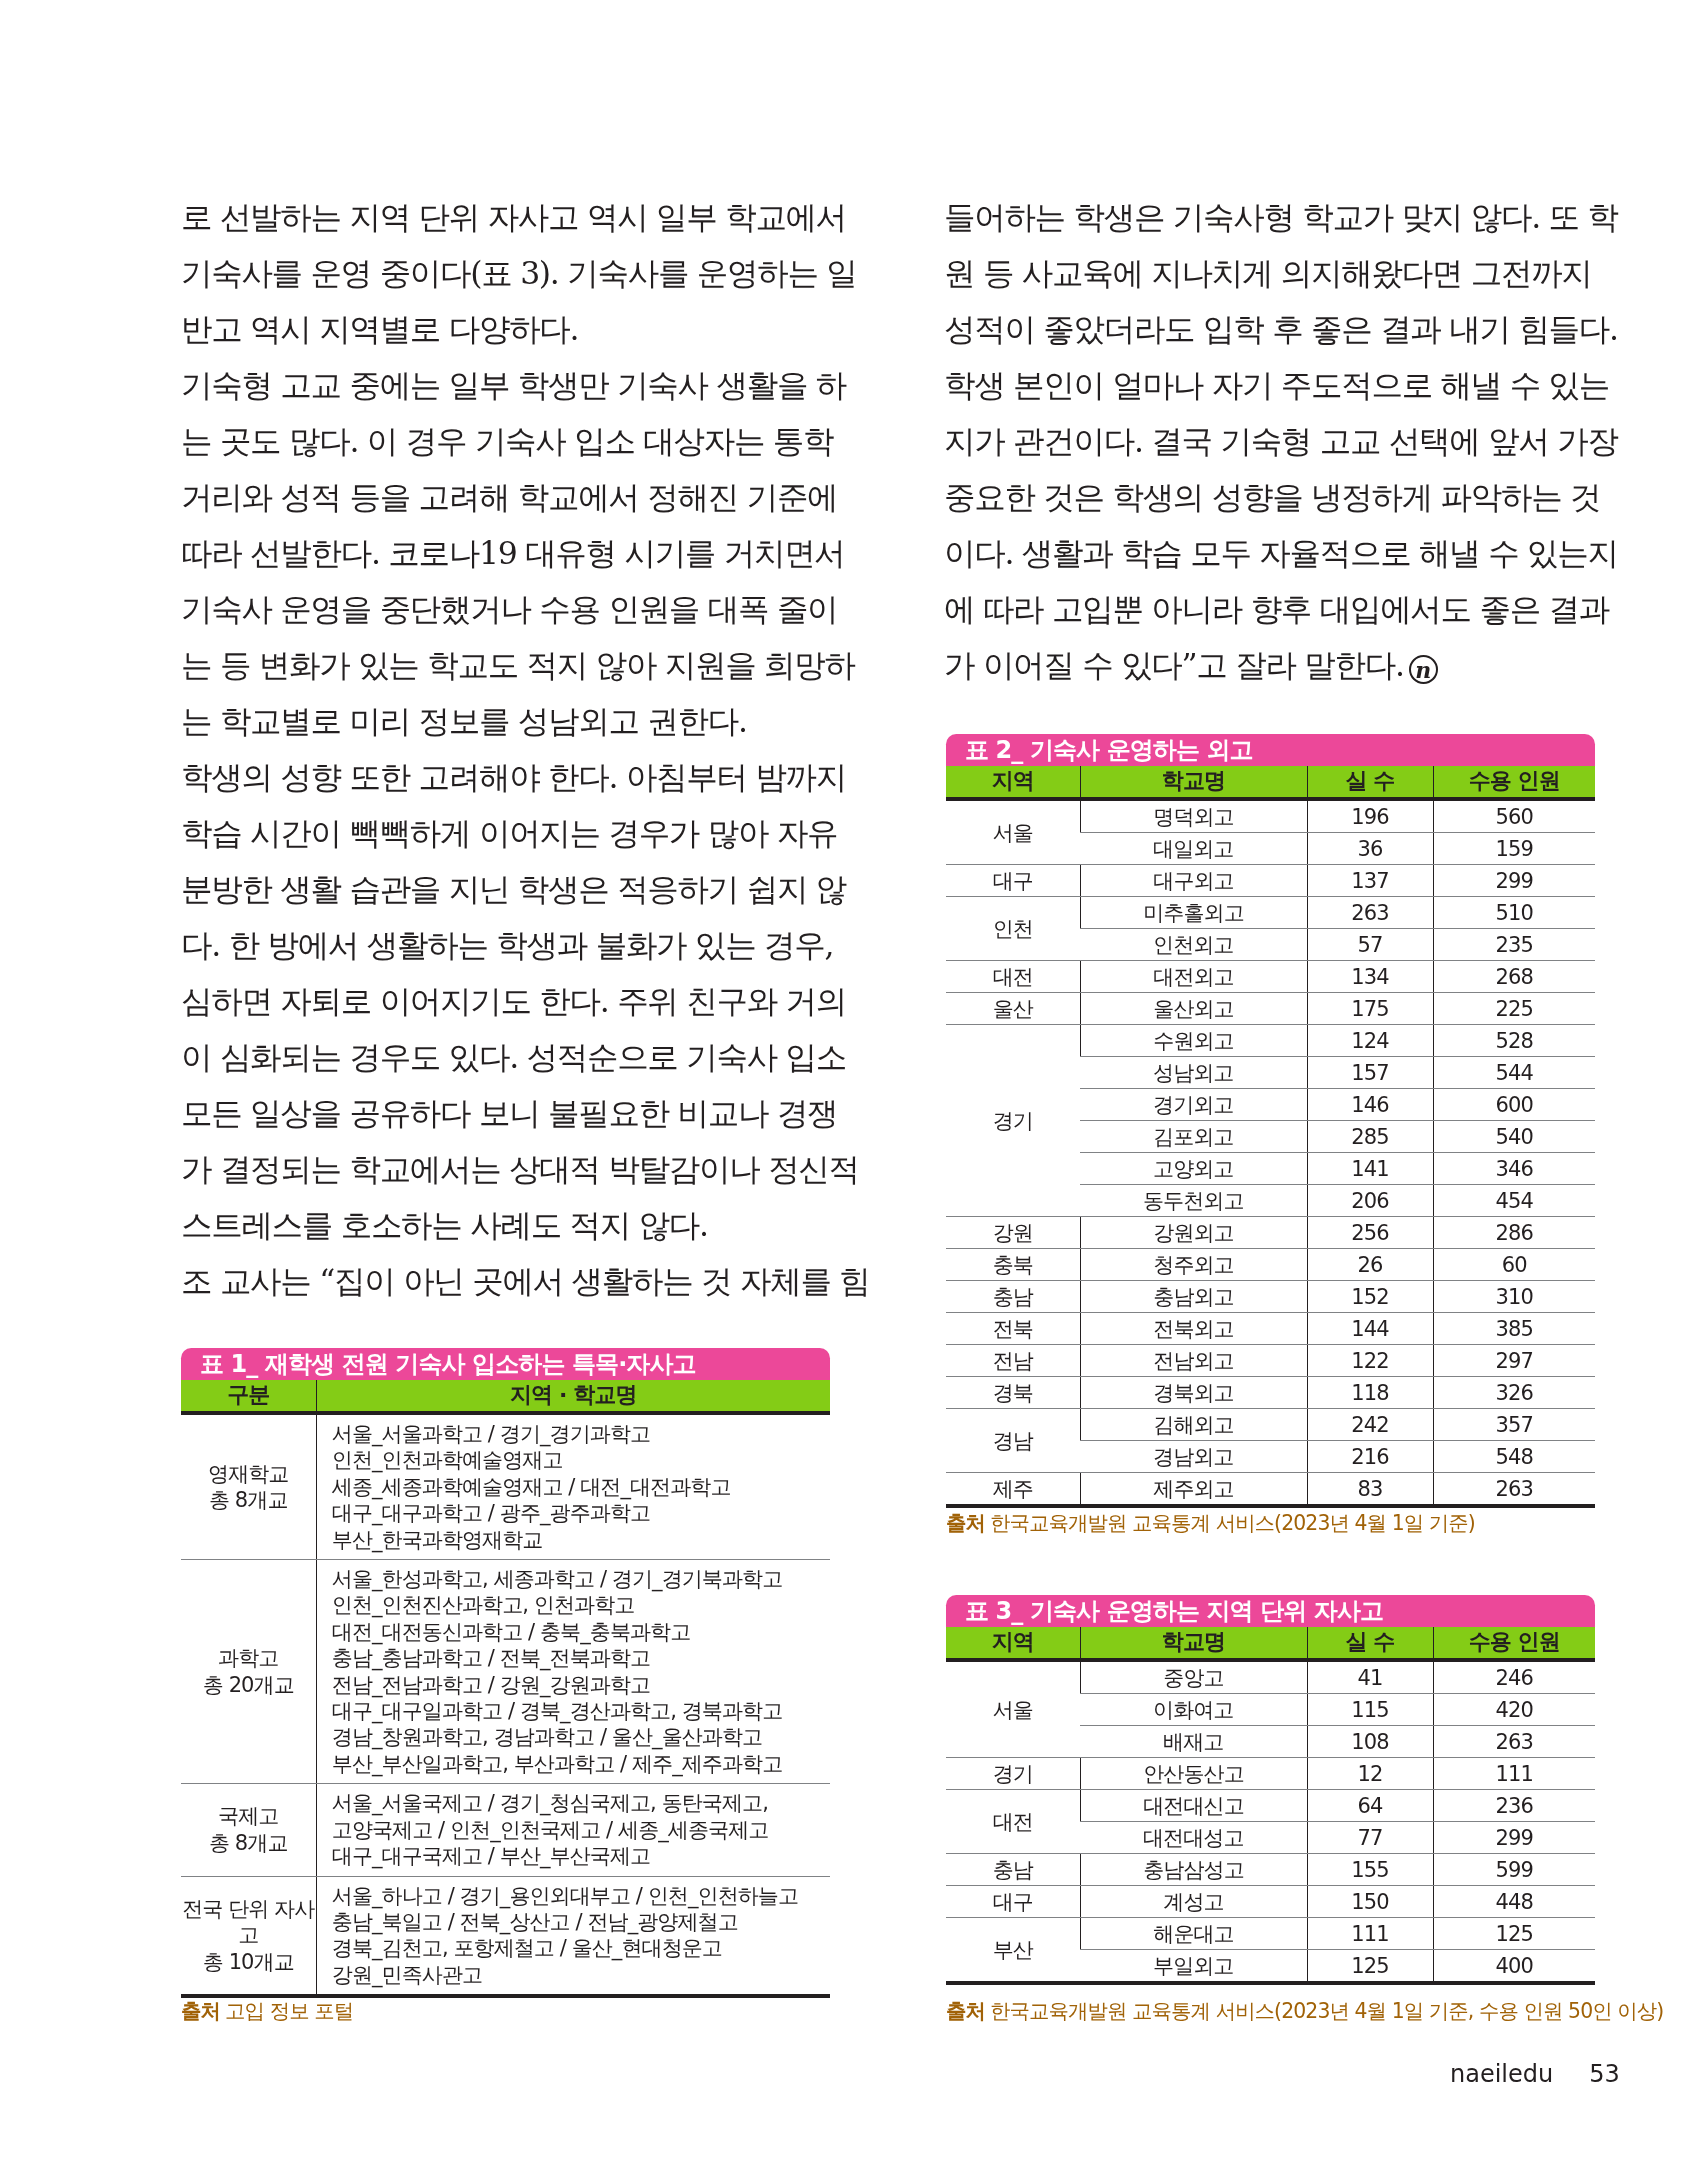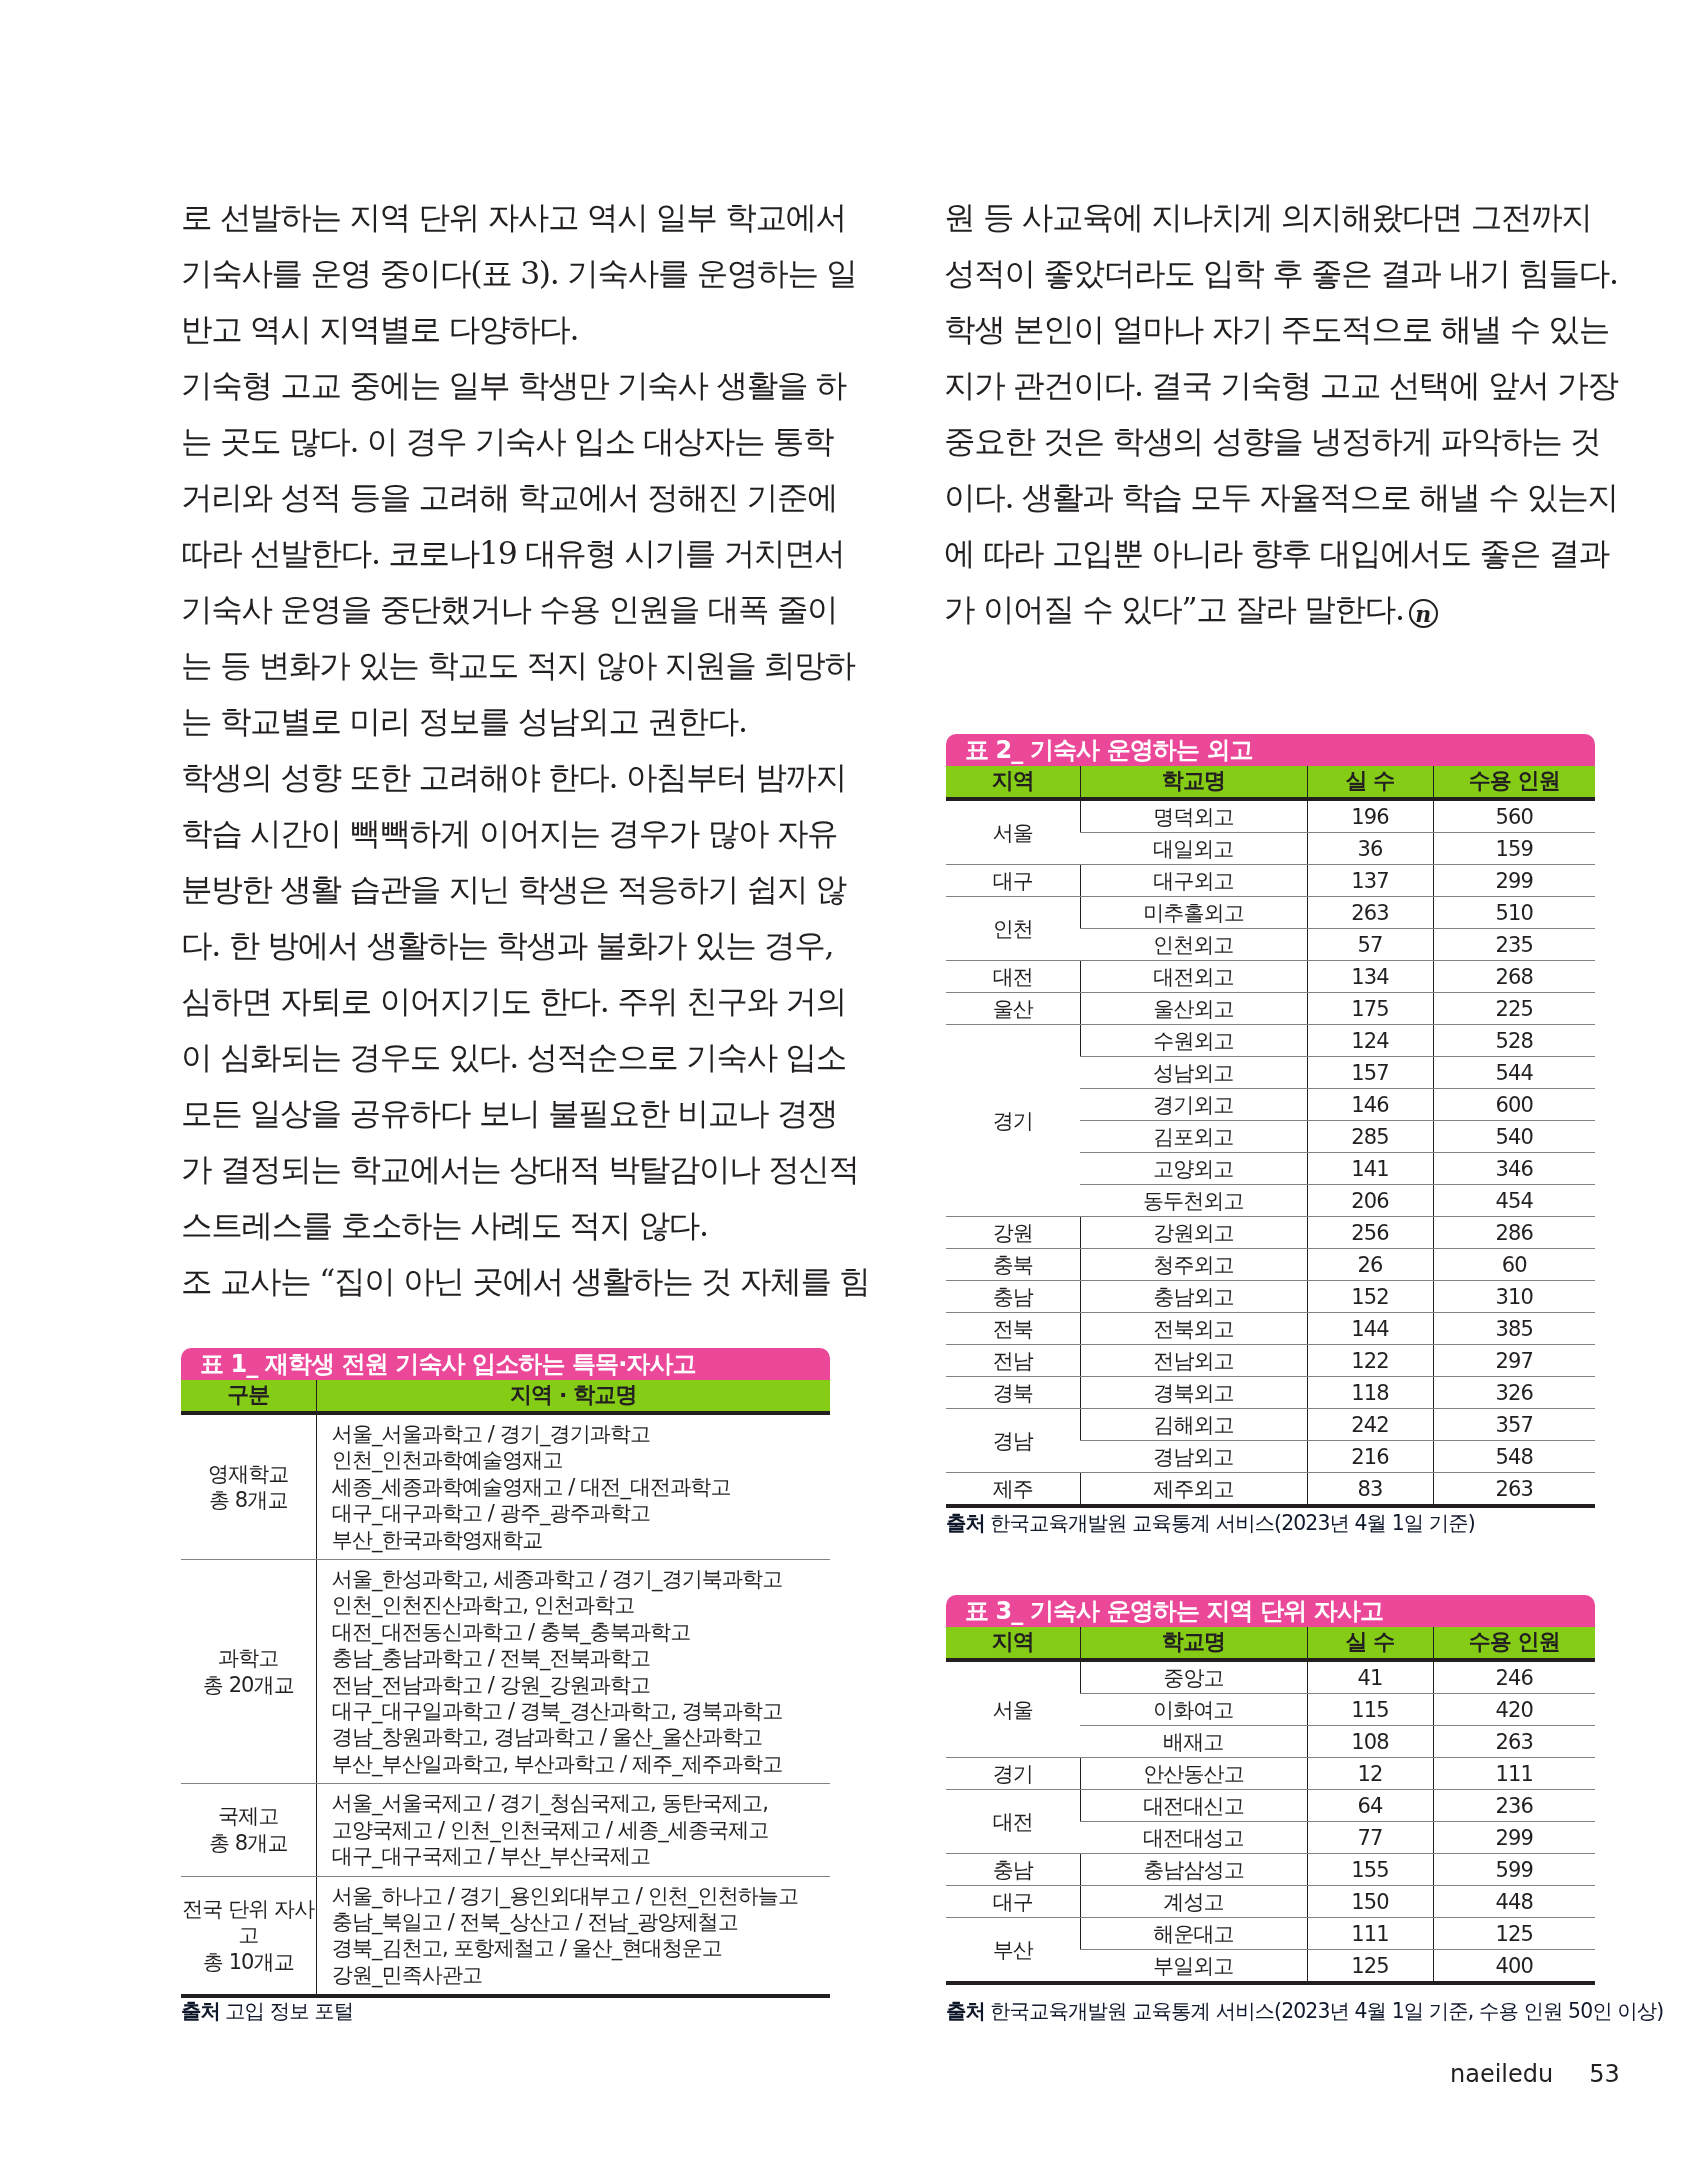--- a/index.html
+++ b/index.html
@@ -26,21 +26,21 @@
   tbody td:first-child { border-left:none; }
   tbody tr.last td, tbody td.last { border-bottom:4.3px solid #231f20; }
   .t23 tbody td { height:31px; }
 
   #table1 { left:181px; top:1348px; width:649px; }
   #table1 tbody td { text-align:left; padding:6px 0 6px 15.3px; line-height:26.4px; font-size:21px; }
   #table1 tbody td.cat { text-align:center; padding:0; }
   #table2 { left:946px; top:734px; width:649px; }
   #table3 { left:946px; top:1595px; width:649px; }
 
-  .source { position:absolute; font-size:20.4px; letter-spacing:-0.9px; color:#0f172a; white-space:nowrap; }
+  .source { position:absolute; font-size:20.4px; letter-spacing:-0.9px; color:#a16207; white-space:nowrap; }
   .source b { font-weight:bold; margin-right:5.1px; }
   #source1 { left:181px; top:1997px; }
   #source2 { left:946px; top:1509px; }
   #source3 { left:946px; top:1997px; }
 
   #footer { position:absolute; top:2060px; left:1450px; font-size:24px; color:#231f20; white-space:nowrap; }
   #footer span.pg { margin-left:36px; }
 </style>
 </head>
 <body>
@@ -62,20 +62,21 @@
   <p>다. 한 방에서 생활하는 학생과 불화가 있는 경우,</p>
   <p>심하면 자퇴로 이어지기도 한다. 주위 친구와 거의</p>
   <p>이 심화되는 경우도 있다. 성적순으로 기숙사 입소</p>
   <p>모든 일상을 공유하다 보니 불필요한 비교나 경쟁</p>
   <p>가 결정되는 학교에서는 상대적 박탈감이나 정신적</p>
   <p>스트레스를 호소하는 사례도 적지 않다.</p>
   <p>조 교사는 “집이 아닌 곳에서 생활하는 것 자체를 힘</p>
 </div>
 
 <div id="right-text" class="col-text">
+  <p>들어하는 학생은 기숙사형 학교가 맞지 않다. 또 학</p>
   <p>원 등 사교육에 지나치게 의지해왔다면 그전까지</p>
   <p>성적이 좋았더라도 입학 후 좋은 결과 내기 힘들다.</p>
   <p>학생 본인이 얼마나 자기 주도적으로 해낼 수 있는</p>
   <p>지가 관건이다. 결국 기숙형 고교 선택에 앞서 가장</p>
   <p>중요한 것은 학생의 성향을 냉정하게 파악하는 것</p>
   <p>이다. 생활과 학습 모두 자율적으로 해낼 수 있는지</p>
   <p>에 따라 고입뿐 아니라 향후 대입에서도 좋은 결과</p>
   <p><span>가 이어질 수 있다”고 잘라 말한다.</span><span class="n-logo">n</span></p>
 </div>
 

